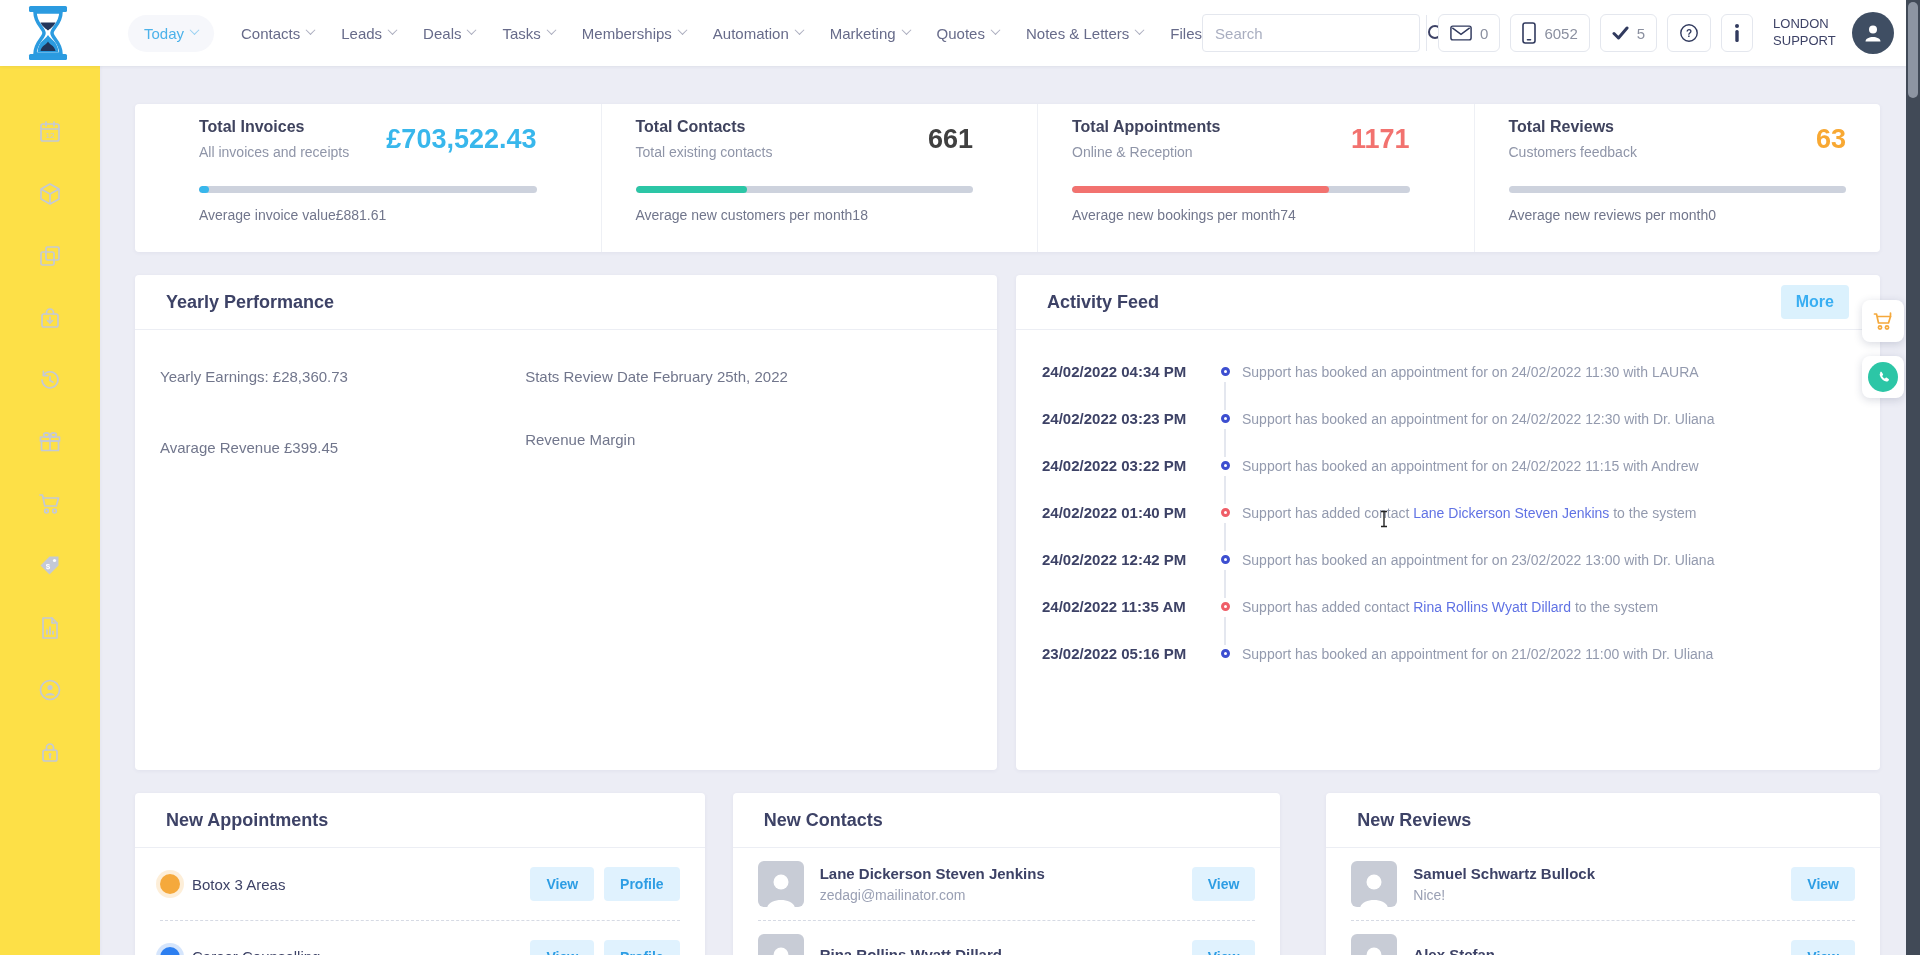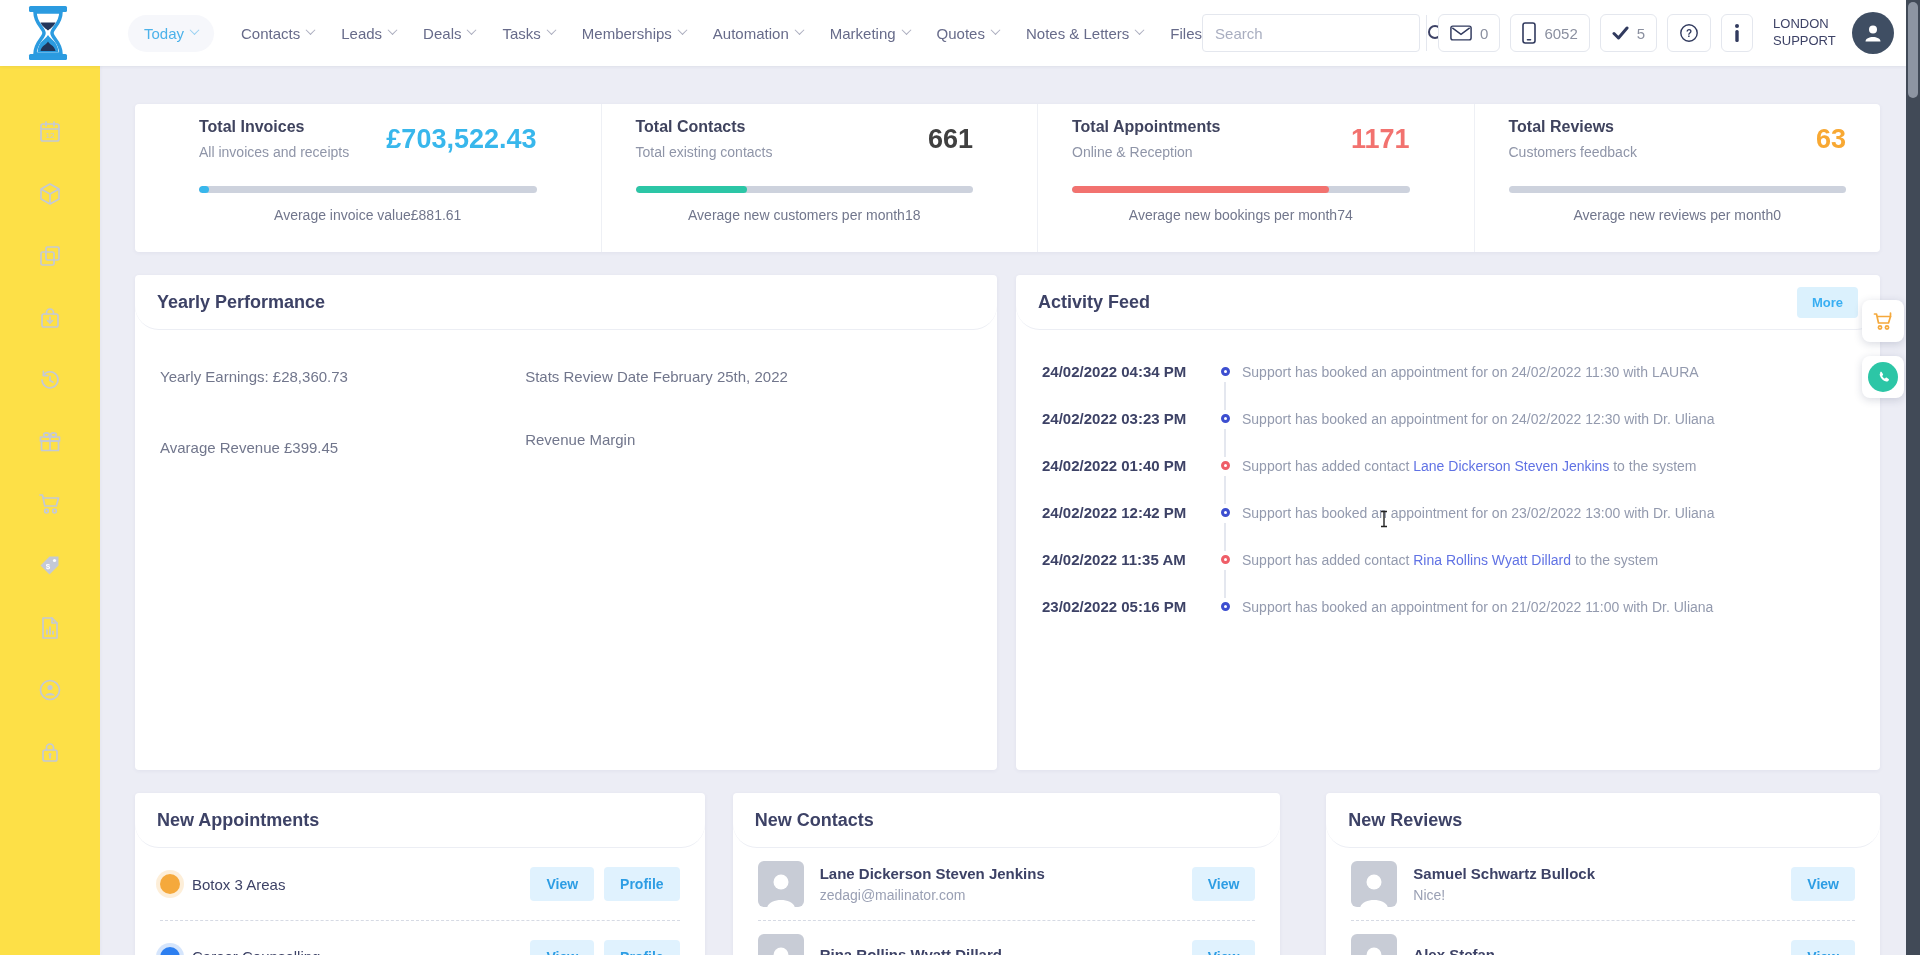--- a/index.html
+++ b/index.html
@@ -41,39 +41,39 @@
   
   .stats-row { display:flex; height:148px; }
   .stat-card { flex:1; padding:14px 34px 0 34px;margin-left:30px; }
   .stat-card + .stat-card { border-left:1px solid #eef0f5; }
   .stat-top { display:flex; justify-content:space-between; align-items:flex-start; }
   .stat-title { font-size:16px; font-weight:600; color:#3f435e; margin-bottom:8px; }
   .stat-sub { font-size:14px; color:#8f95a8; }
   .stat-value { font-size:27px; font-weight:700; margin-top:6px; white-space:nowrap; }
   .bar { height:7px; border-radius:4px; background:#cdd2dd; margin-top:26px; overflow:hidden; }
   .bar-fill { height:100%; border-radius:4px; }
-  .stat-footer { display:flex; justify-content:center; font-size:14px; color:#71768c; margin-top:14px; }
+  .stat-footer { display:flex; justify-content:flex-start; font-size:14px; color:#71768c; margin-top:14px; }
 
   
   .mid-row { display:flex; gap:19px; margin-top:23px; height:495px; }
-  .panel-header { display:flex; align-items:center; justify-content:space-between; height:55px; padding:0 22px; border-bottom:1px solid #eceef4;border-radius:24px; }
+  .panel-header { display:flex; align-items:center; justify-content:space-between; height:55px; padding:0 31px; border-bottom:1px solid #eceef4; }
   .panel-title { font-size:18px; font-weight:600; color:#3d4266; }
   .yearly { width:862px; flex:0 0 auto; }
   .yearly-body { padding:38px 60px 0 25px; }
   .yearly-grid { display:grid; grid-template-columns:47% 53%; row-gap:46px; align-items:center; }
   .y-text { font-size:15px; color:#71768c; }
   .margin-block {}
   .margin-label { font-size:15px; color:#71768c; margin-bottom:16px; }
   .margin-line { display:flex; align-items:center; gap:14px; }
   .margin-bar { width:340px; height:9px; border-radius:5px; background:#cdd2dd; overflow:hidden; }
   .margin-fill { height:100%; border-radius:5px; }
   .margin-pct { font-size:17px; font-weight:700; color:#3d4266; }
 
   .activity { flex:1; }
-  .more-btn { background:#dbf1fd; color:#38aef2; font-size:13px; font-weight:600; border:0; border-radius:4px;
+  .more-btn { background:#dbf1fd; color:#38aef2; font-size:16px; font-weight:600; border:0; border-radius:4px;
     padding:8px 15px; cursor:pointer; font-family:inherit; }
   .feed { padding:18px 18px 0 26px; }
   .feed-row { display:flex; align-items:center; height:47px; }
   .feed-time { width:166px; font-size:15px; font-weight:700; color:#3d4266; white-space:nowrap; }
   .feed-marker { width:34px; align-self:stretch; position:relative; display:flex; align-items:center; justify-content:center; }
   .feed-dot { width:9px; height:9px; border-radius:50%; border:3px solid #3d4fd0; background:#fff; z-index:2; }
   .feed-row:not(:last-child) .feed-marker::after { content:""; position:absolute; left:50%; margin-left:-1px; width:2px;
     top:calc(50% + 10px); height:28px; background:#e4e7ef; }
   .feed-text { font-size:14px; color:#939aae; }
   .feed-link { color:#6072e4; cursor:pointer; }
@@ -404,20 +404,27 @@
           <div class="feed-text"><span>Support has booked an appointment for on 24/02/2022 11:30 with LAURA</span><span class="feed-link"></span><span></span></div>
         </div>
         <div class="feed-row">
           <div class="feed-time">24/02/2022 03:23 PM</div>
           <div class="feed-marker">
               <div class="feed-dot" style="border-color: rgb(61, 79, 208);"></div>
             </div>
           <div class="feed-text"><span>Support has booked an appointment for on 24/02/2022 12:30 with Dr. Uliana</span><span class="feed-link"></span><span></span></div>
         </div>
         <div class="feed-row">
+          <div class="feed-time">24/02/2022 03:22 PM</div>
+          <div class="feed-marker">
+              <div class="feed-dot" style="border-color: rgb(61, 79, 208);"></div>
+            </div>
+          <div class="feed-text"><span>Support has booked an appointment for on 24/02/2022 11:15 with Andrew</span><span class="feed-link"></span><span></span></div>
+        </div>
+        <div class="feed-row">
           <div class="feed-time">24/02/2022 01:40 PM</div>
           <div class="feed-marker">
               <div class="feed-dot" style="border-color: rgb(239, 94, 104);"></div>
             </div>
           <div class="feed-text"><span>Support has added contact </span><span class="feed-link">Lane Dickerson Steven Jenkins</span><span> to the system</span></div>
         </div>
         <div class="feed-row">
           <div class="feed-time">24/02/2022 12:42 PM</div>
           <div class="feed-marker">
               <div class="feed-dot" style="border-color: rgb(61, 79, 208);"></div>

